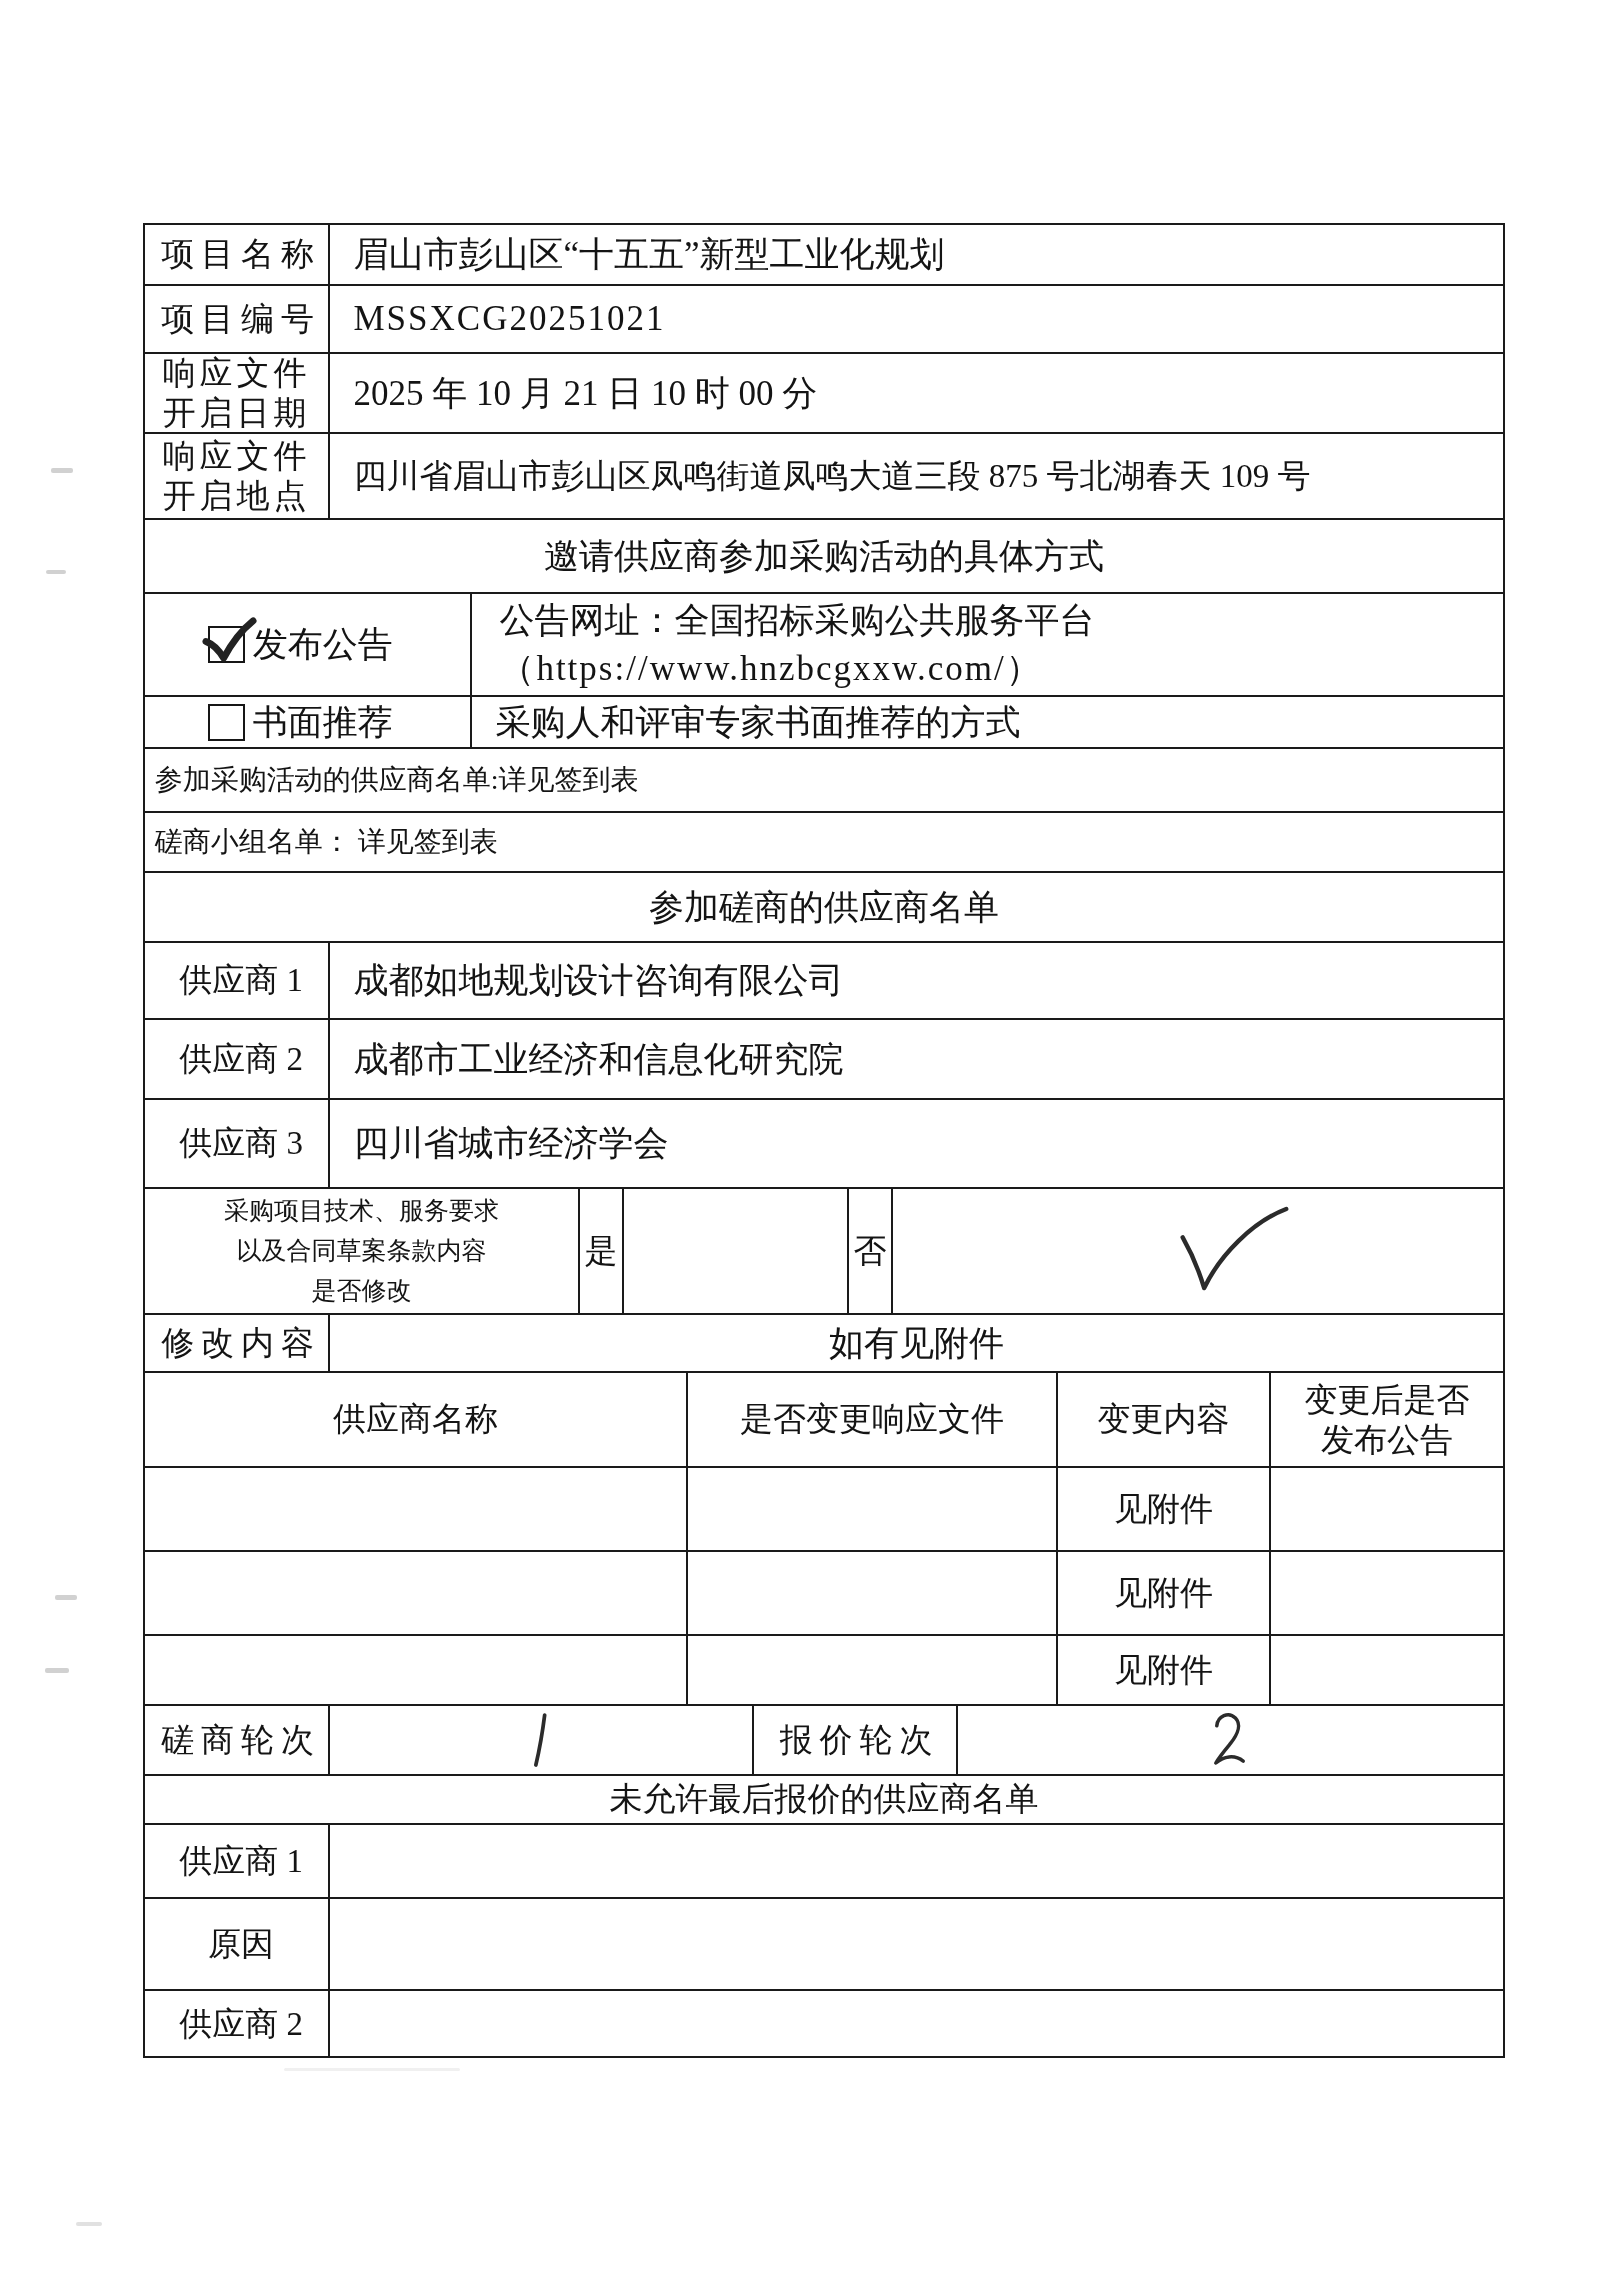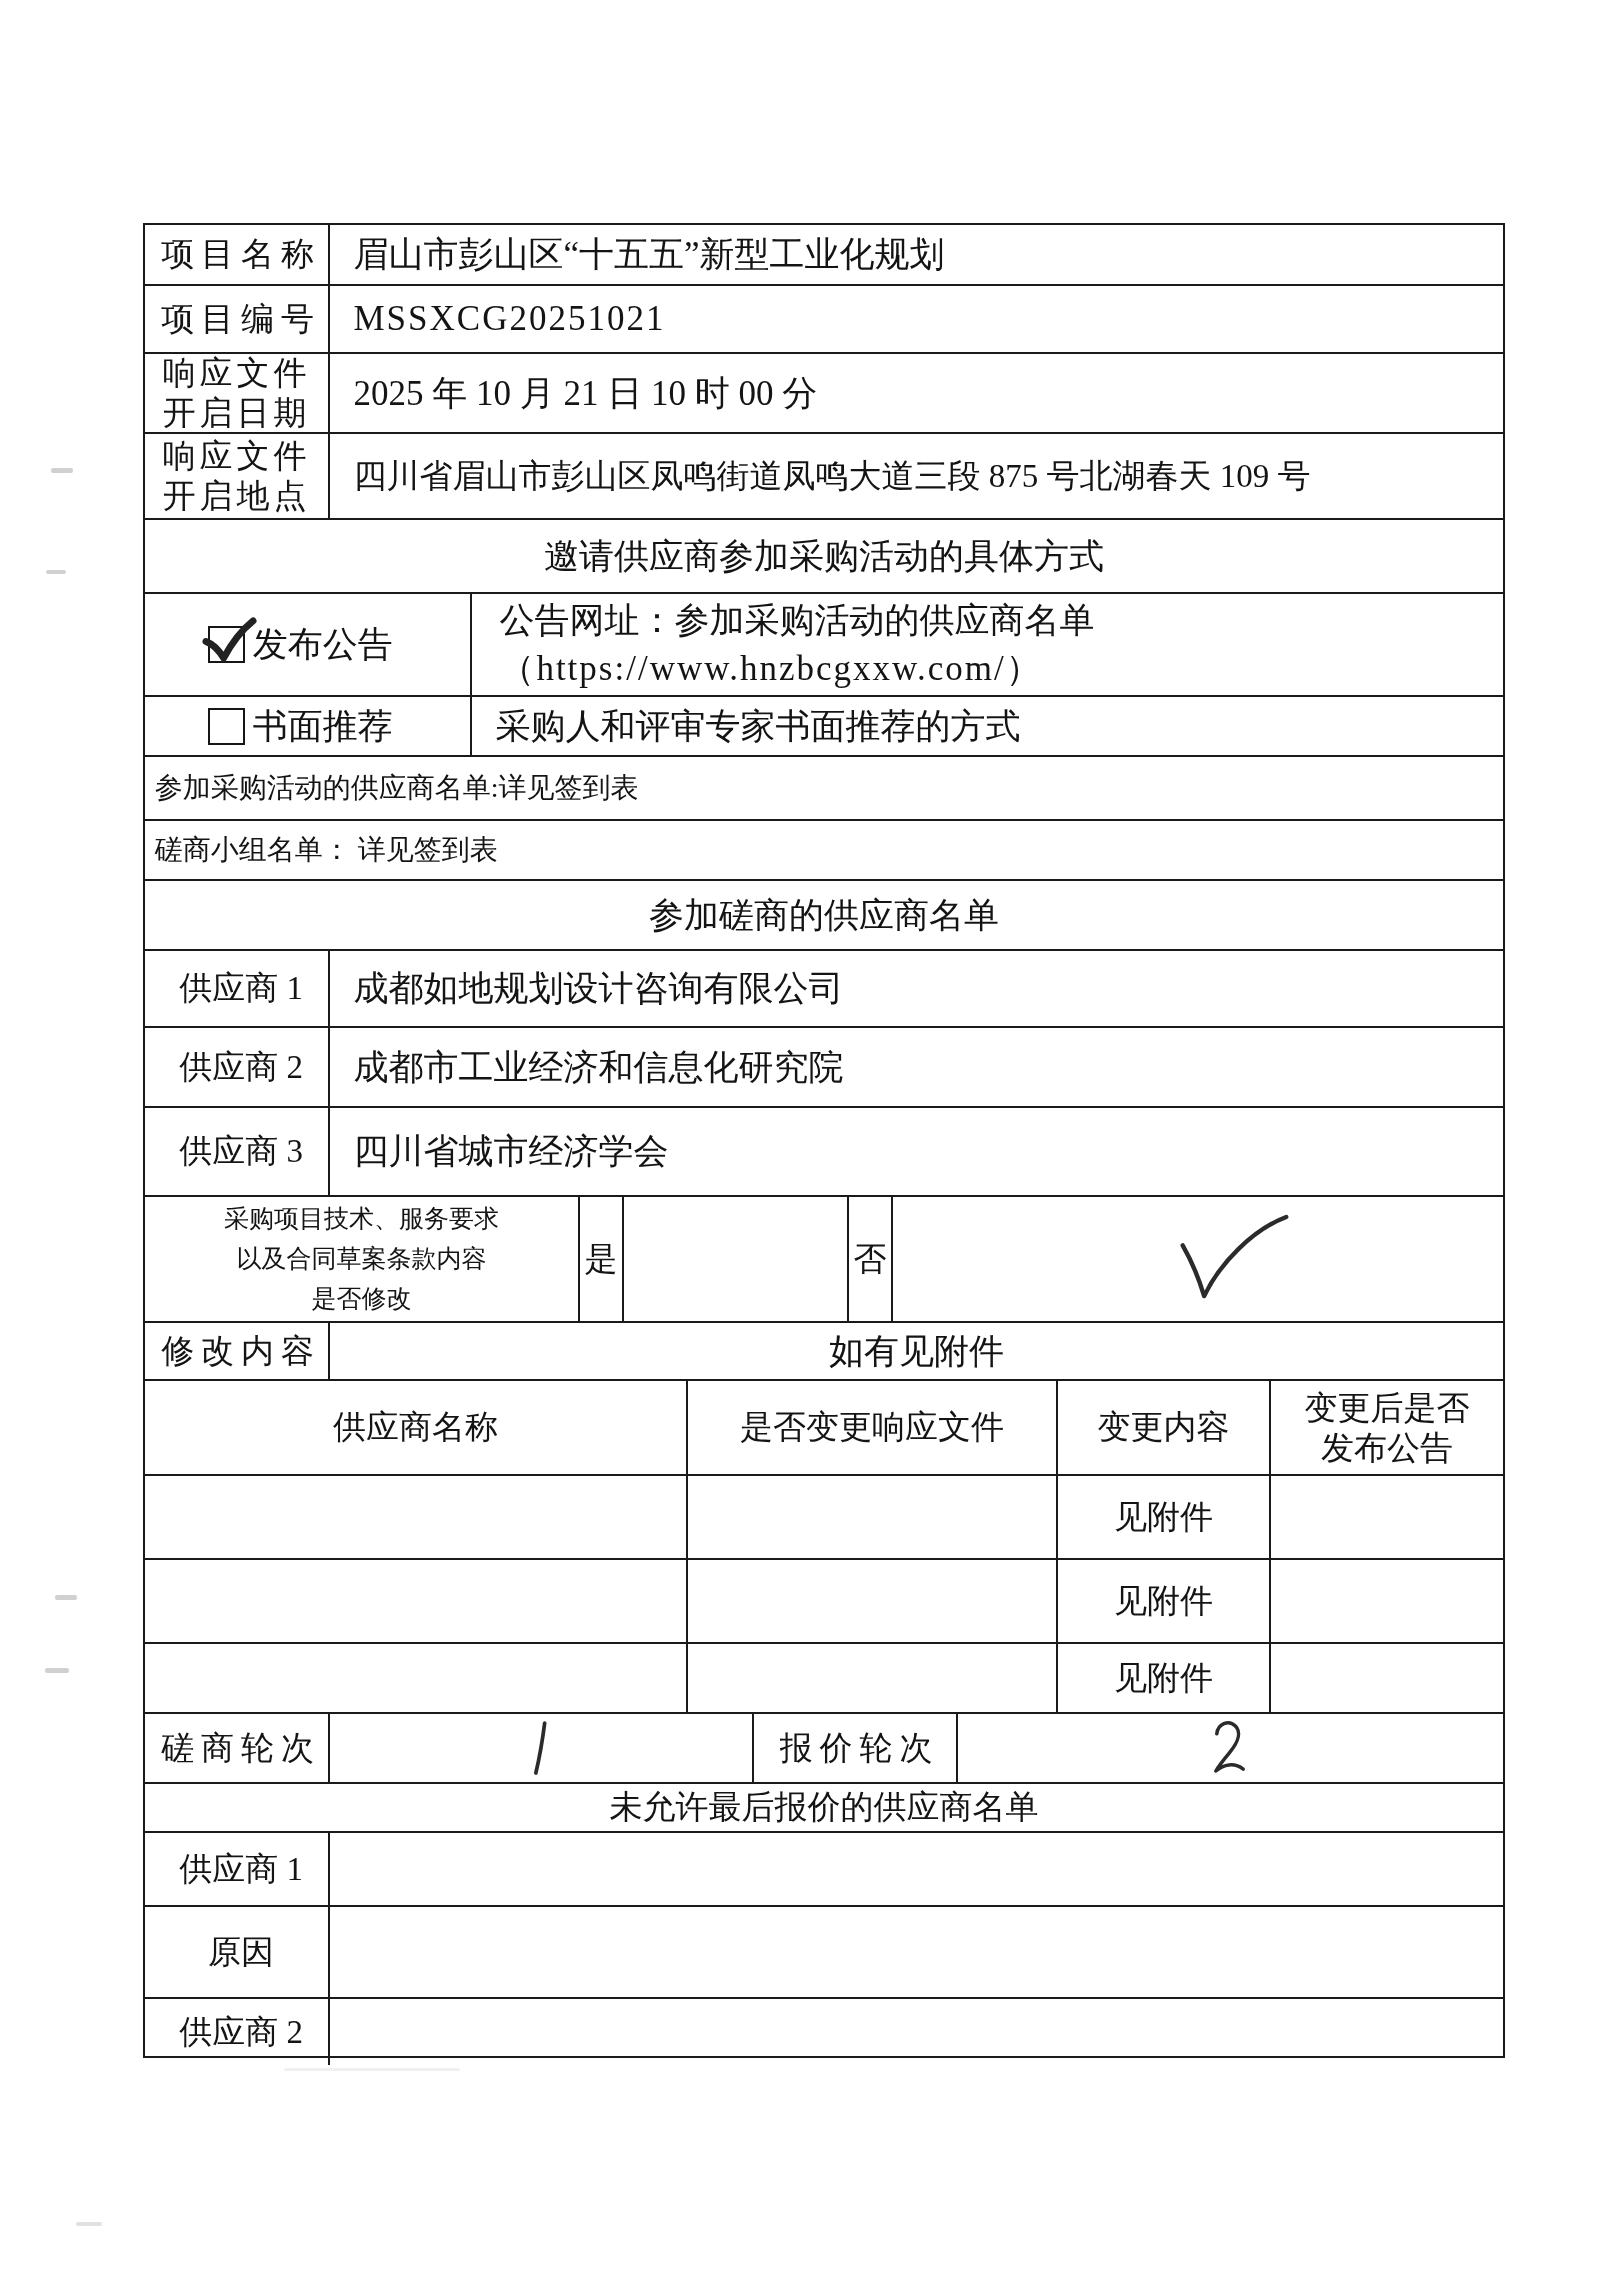--- a/index.html
+++ b/index.html
@@ -21,21 +21,21 @@
   .lab{font-size:33px;justify-content:center;text-align:center;letter-spacing:6.9px;padding-left:9px;}
   .lab.tight{letter-spacing:0;}
   .lab2{font-size:33px;line-height:40px;justify-content:center;text-align:center;letter-spacing:3.9px;}
   .val{font-size:35px;padding-left:23.5px;}
   .val-sm{font-size:33px;padding-left:23.5px;}
   .fullnote{font-size:28px;padding-left:9.8px;border-radius:21px;}
   .hdr{font-size:35px;}
   .mono{letter-spacing:2px;}
   
   .r1{height:61px}.r2{height:68px}.r3{height:80px}.r4{height:86px}
-  .r5{height:74px}.r6{height:103px}.r7{height:60px}.r8{height:64px}
+  .r5{height:74px}.r6{height:103px}.r7{height:52px}.r8{height:64px}
   .r9{height:60px}.r10{height:70px}.r11{height:77px}.r12{height:80px}
   .r13{height:89px}.r14{height:126px}.r15{height:58px}.r16{height:95px}
   .r17{height:84px}.r18{height:84px}.r19{height:70px}.r20{height:70px}
   .r21{height:49px}.r22{height:74px}.r23{height:92px}.r24{height:66px}
   
   .w189{width:185px}.w334{width:327px}.w444{width:435px}.w45{width:44px}
   .w230{width:225px}.w554{width:543px}.w378{width:370px}.w217{width:213px}
   .w433{width:424px}.w208{width:204px}
   
   .chkcell{padding-left:63px;font-size:35px;}
@@ -97,21 +97,21 @@
       <div class="cell w334 chkcell">
         <span class="box">
           <svg width="59" height="55" viewBox="0 0 60 56">
             <path class="ink" style="stroke-width:7;stroke:#222;" d="M6 30 C 14 33 20 40 24 47 C 32 32 44 17 54 9"></path>
           </svg>
           <span class="sr">checked</span>
         </span>
         <span>发布公告</span>
       </div>
       <div class="cell grow twoline">
-        <span>公告网址：参加采购活动的供应商名单</span>
+        <span>公告网址：全国招标采购公共服务平台</span>
         <span class="mono">（https://www.hnzbcgxxw.com/）</span>
       </div>
     </div>
 
     <div class="row r7">
       <div class="cell w334 chkcell">
         <span class="box">
           <span class="sr">unchecked</span>
         </span>
         <span>书面推荐</span>

